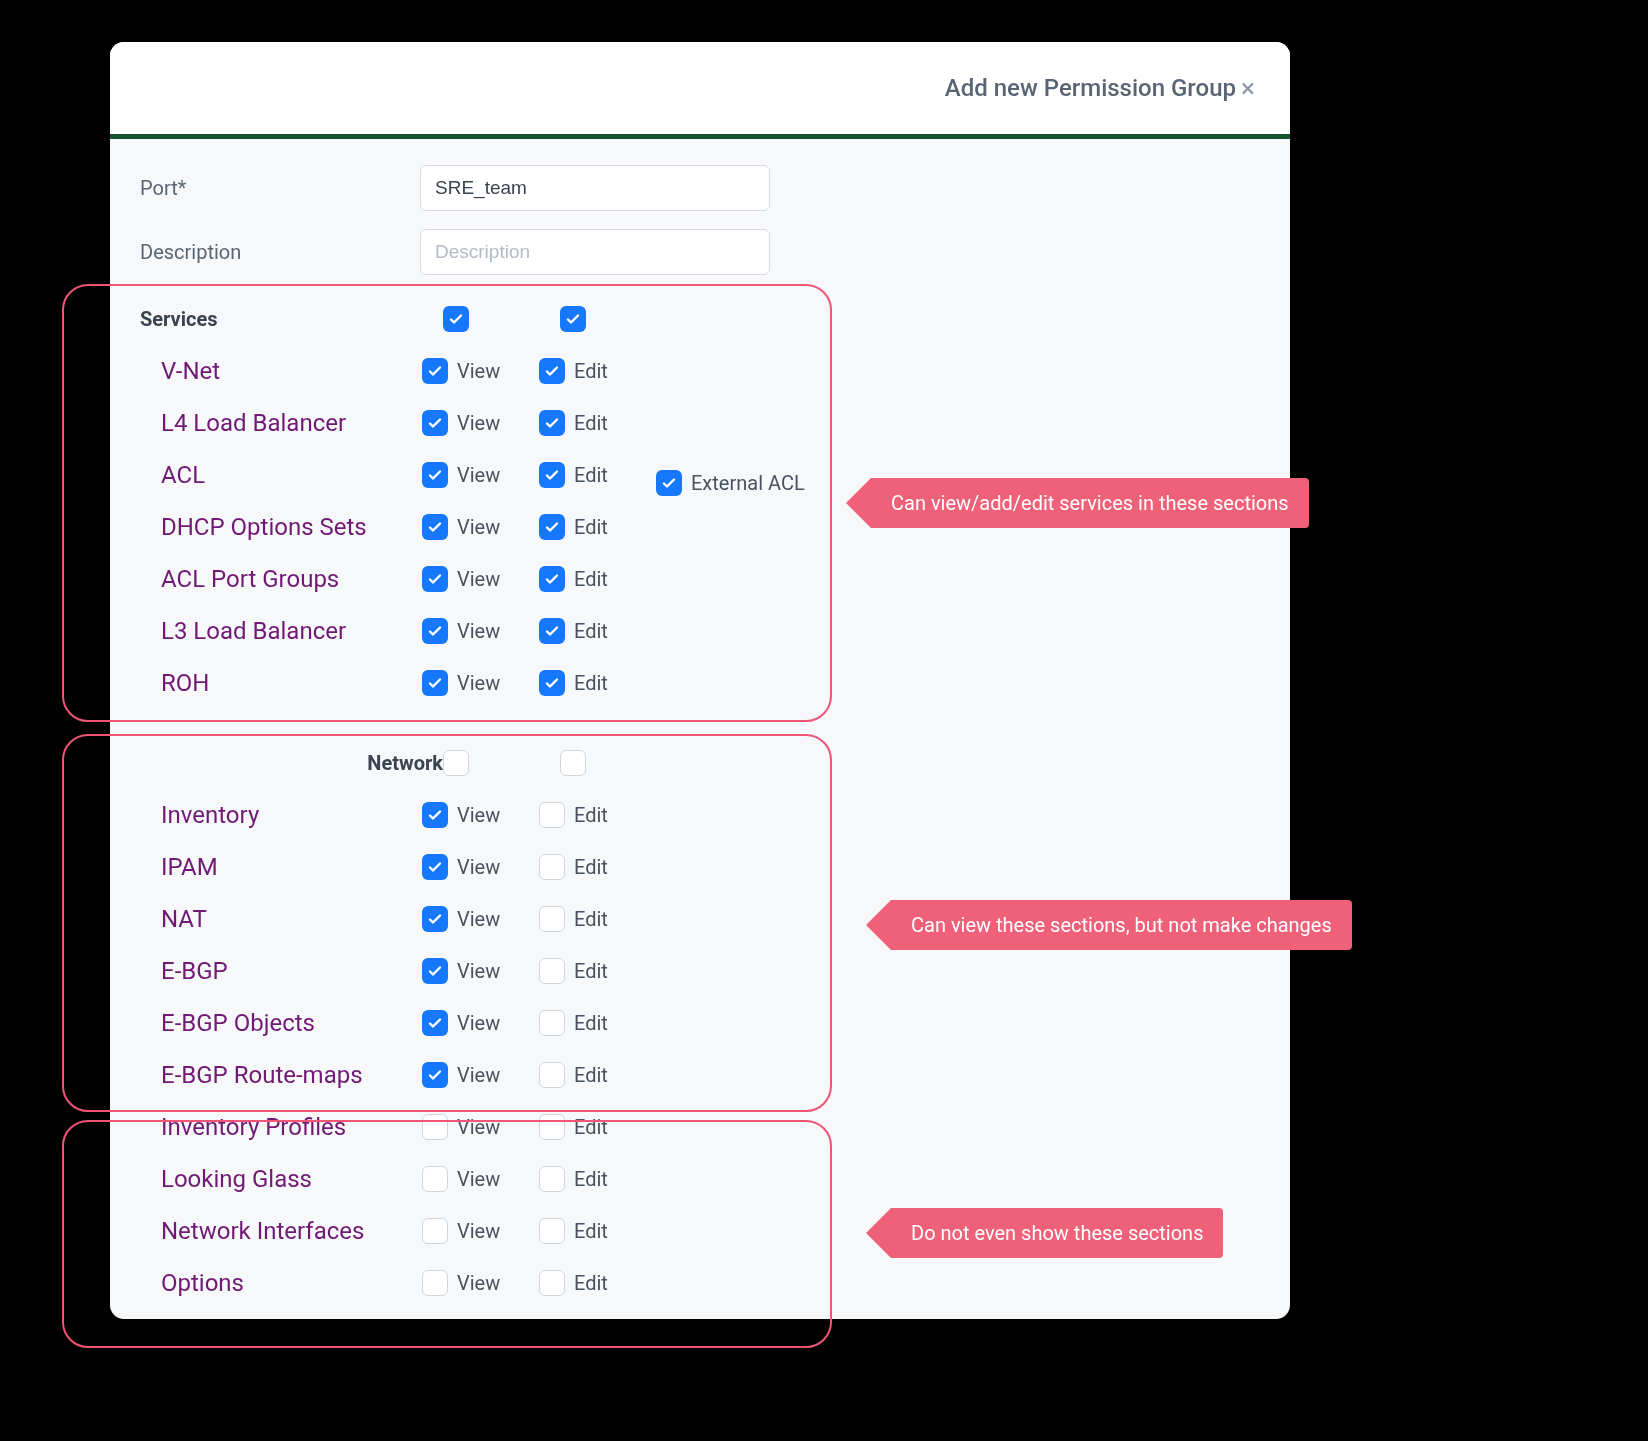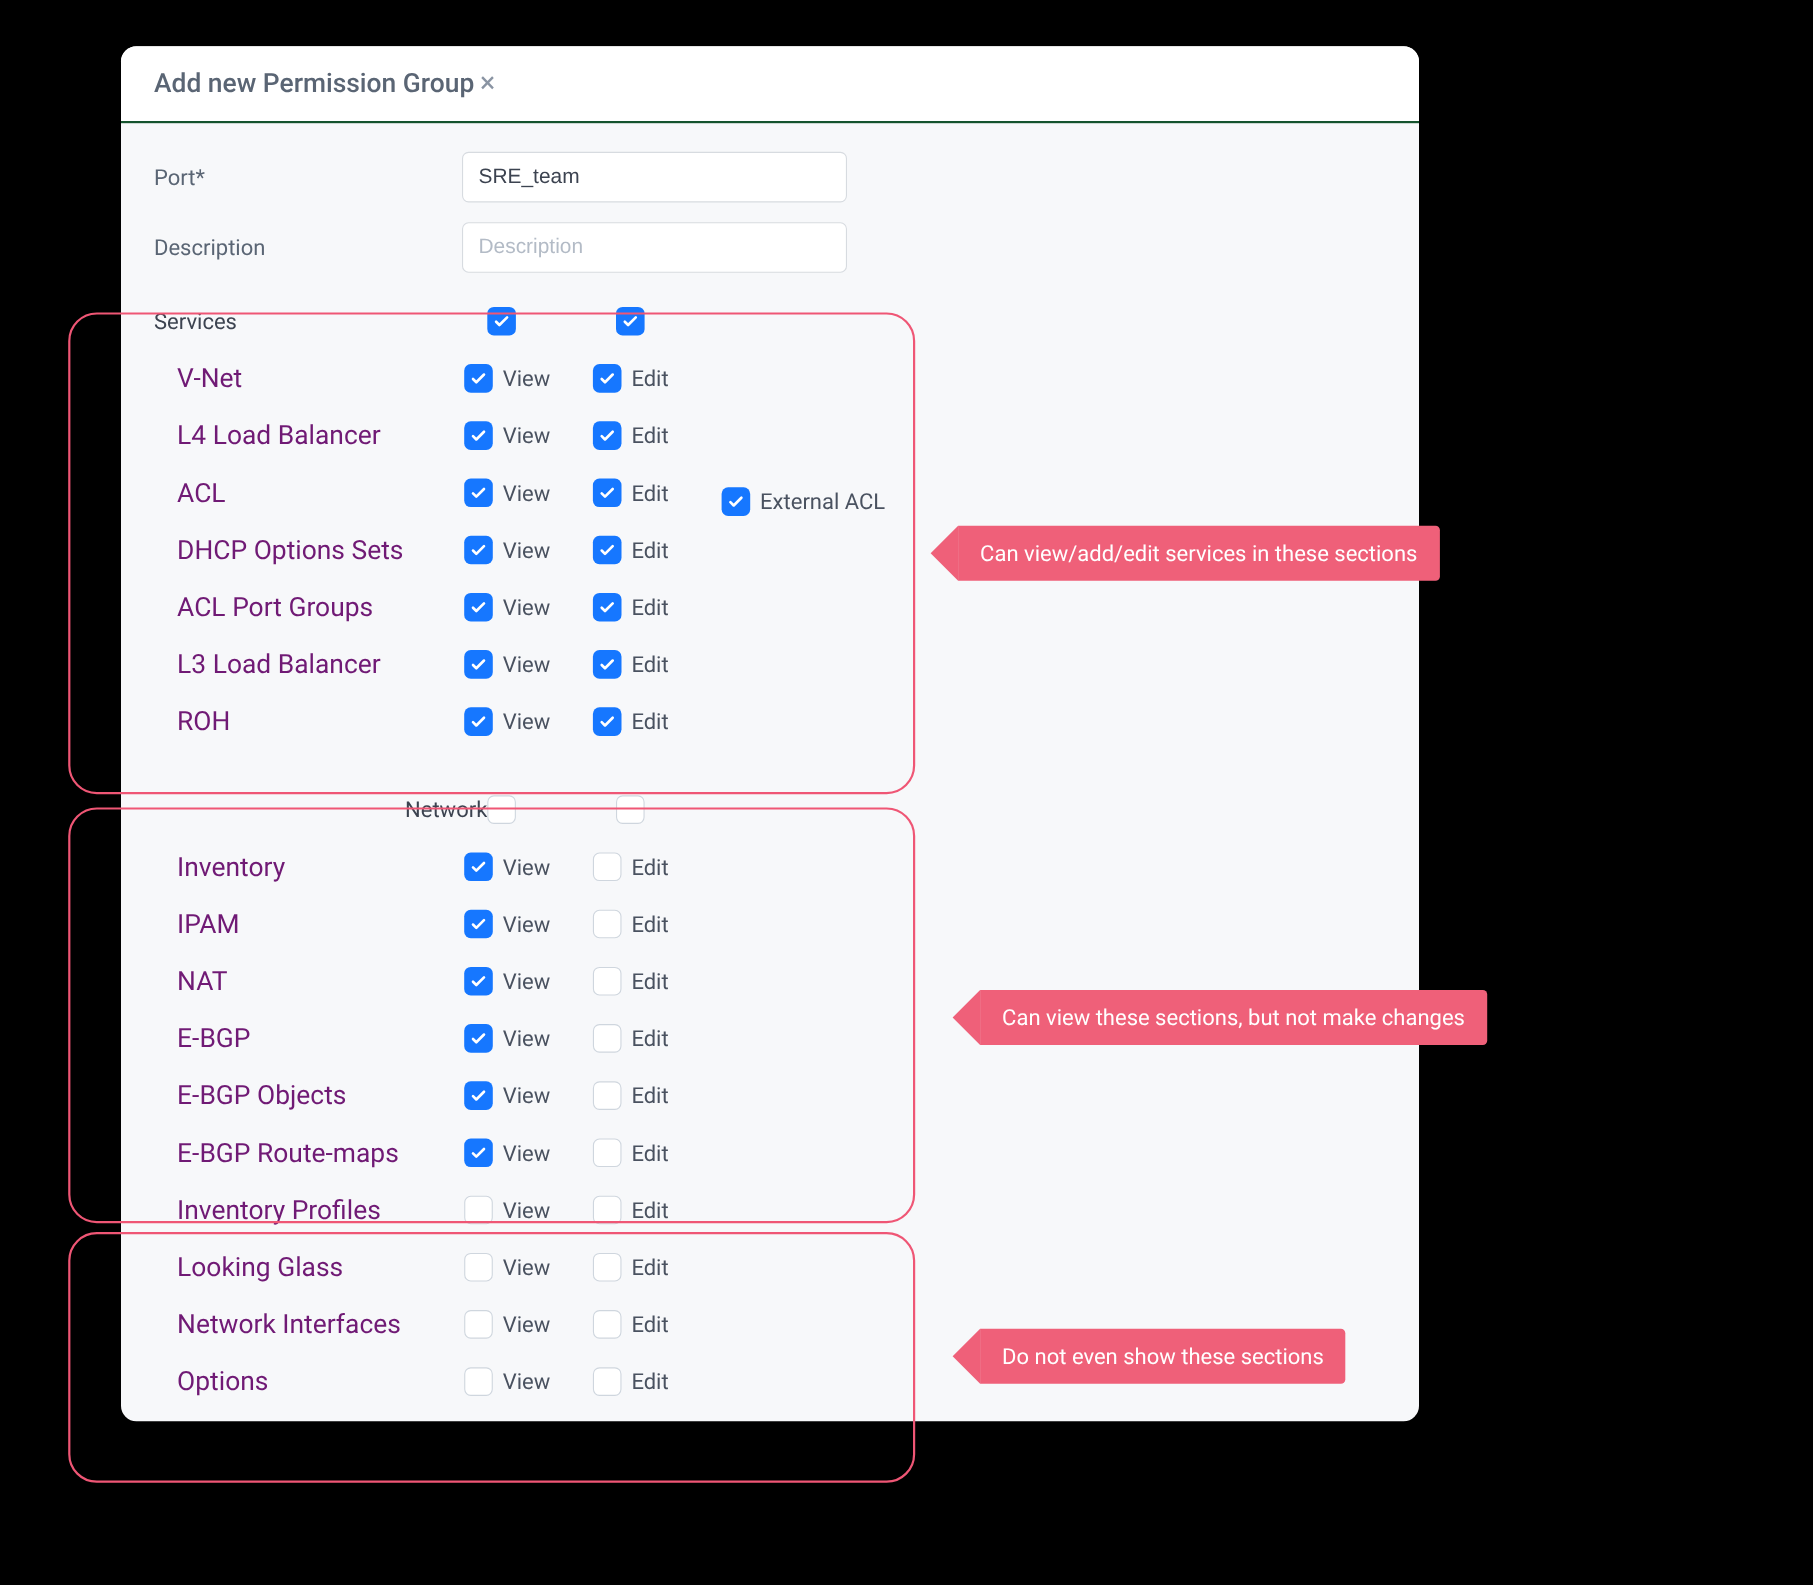--- a/index.html
+++ b/index.html
@@ -19,25 +19,25 @@
       left: 110px;
       top: 42px;
       width: 1180px;
       background: #f7f8fa;
       border-radius: 14px;
       overflow: hidden;
       box-shadow: 0 0 0 1px rgba(0,0,0,0.04);
     }
     .modal-header {
       background: #ffffff;
-      padding: 20px 30px;
-      display: flex;
-      justify-content: flex-start;
-      align-items: center;
-      border-bottom: 2px solid #14532d;
+      padding: 32px 30px;
+      display: flex;
+      justify-content: flex-end;
+      align-items: center;
+      border-bottom: 5px solid #14532d;
     }
     .modal-title {
       font-size: 24px;
       font-weight: 500;
       color: #5a6574;
     }
     .close-btn {
       font-size: 26px;
       color: #8a94a3;
       cursor: pointer;
@@ -76,21 +76,21 @@
       color: #b3bbc6;
     }
     .section-header-row, .perm-row {
       display: flex;
       align-items: center;
       min-height: 52px;
     }
     .section-header-row .section-name {
       width: 303px;
       font-size: 20px;
-      font-weight: 400;
+      font-weight: 700;
       color: #3c4350;
     }
     .perm-row .perm-name {
       width: 282px;
       padding-left: 21px;
       font-size: 24px;
       color: #701a75;
       font-weight: 400;
     }
     .checkbox-group {

